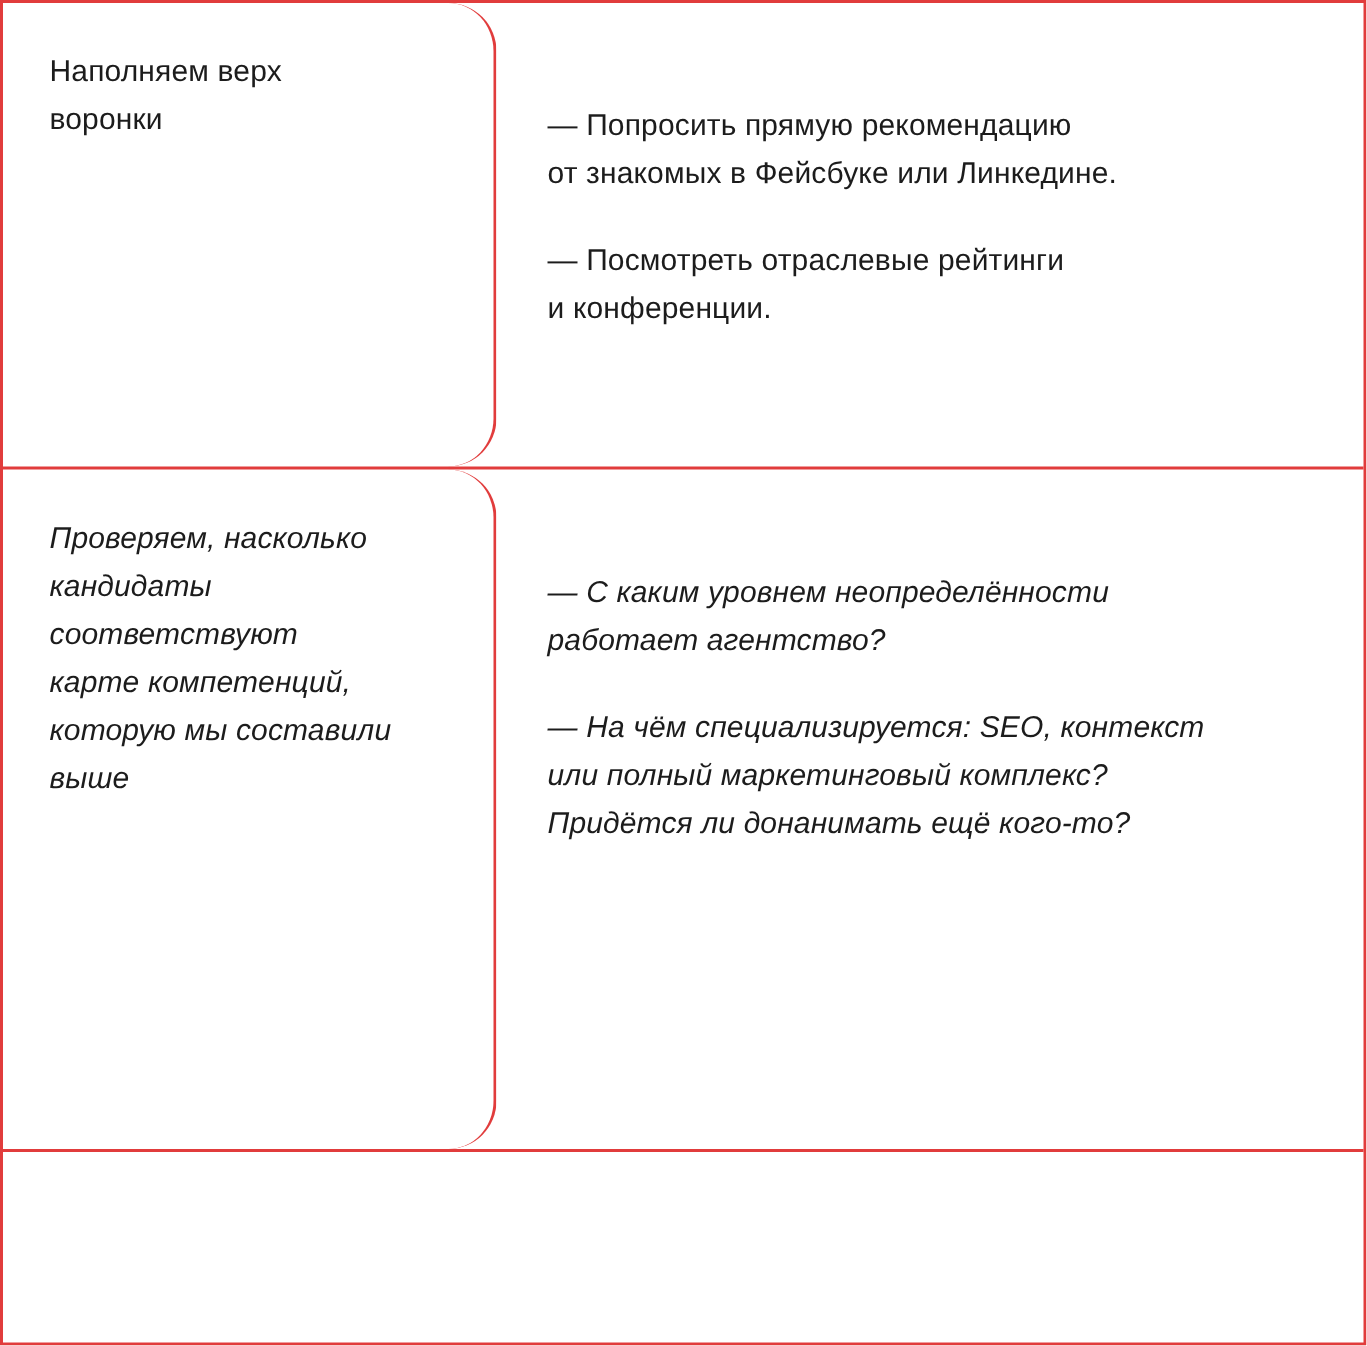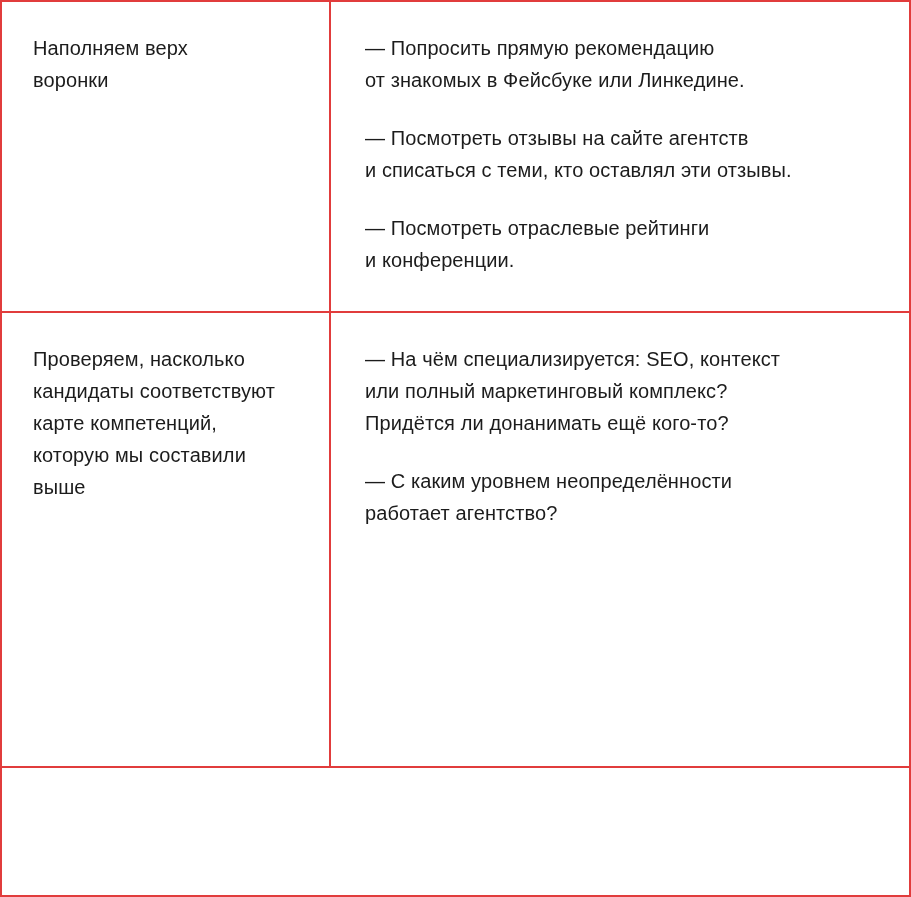--- a/index.html
+++ b/index.html
@@ -22,33 +22,35 @@
     height:897px;
     border:2px solid var(--accent);
     display:flex;
     flex-direction:column;
   }
   .row{
     display:flex;
     border-bottom:2px solid var(--accent);
   }
   .row.r0{height:311px;}
-  .row.r1{height:455px;}
+  .row.r1{height:455px;font-style:italic;}
   .row.r2{flex:1;border-bottom:none;}
   .cell{
     padding:30px 20px 0 31px;
+    border-radius:32px;
   }
   .cell.stage{
     width:329px;
     flex:0 0 329px;
     border-right:2px solid var(--accent);
   }
   .cell.details{
     flex:1;
     padding-left:34px;
+    margin-top:36px;
   }
   .cell p{
     font-size:20px;
     line-height:32px;
     letter-spacing:0.1px;
     white-space:pre-line;
     margin:0 0 26px 0;
   }
   .cell p:last-child{margin-bottom:0;}
 </style>
@@ -59,39 +61,37 @@
   <div class="table">
 
     <section class="row r0">
       <div class="cell stage">
         <p>Наполняем верх
 воронки</p>
       </div>
       <div class="cell details">
         <p>— Попросить прямую рекомендацию
 от знакомых в Фейсбуке или Линкедине.</p>
-        <p>— Посмотреть отзывы на сайте агентств
-и списаться с теми, кто оставлял эти отзывы.</p>
         <p>— Посмотреть отраслевые рейтинги
 и конференции.</p>
       </div>
     </section>
 
     <section class="row r1">
       <div class="cell stage">
         <p>Проверяем, насколько
 кандидаты соответствуют
 карте компетенций,
 которую мы составили
 выше</p>
       </div>
       <div class="cell details">
+        <p>— С каким уровнем неопределённости
+работает агентство?</p>
         <p>— На чём специализируется: SEO, контекст
 или полный маркетинговый комплекс?
 Придётся ли донанимать ещё кого-то?</p>
-        <p>— С каким уровнем неопределённости
-работает агентство?</p>
       </div>
     </section>
 
 
   </div>
 </div>
 
 </body></html>

